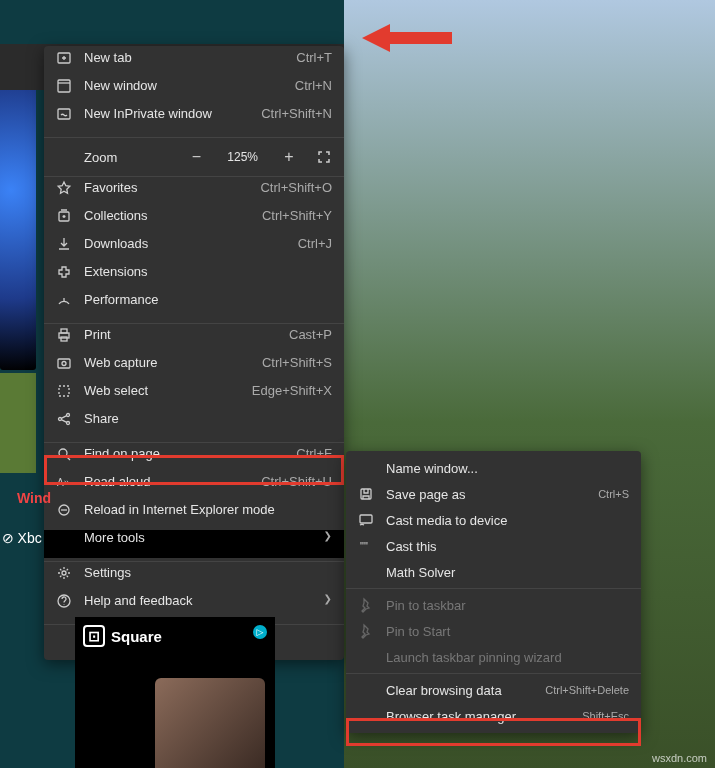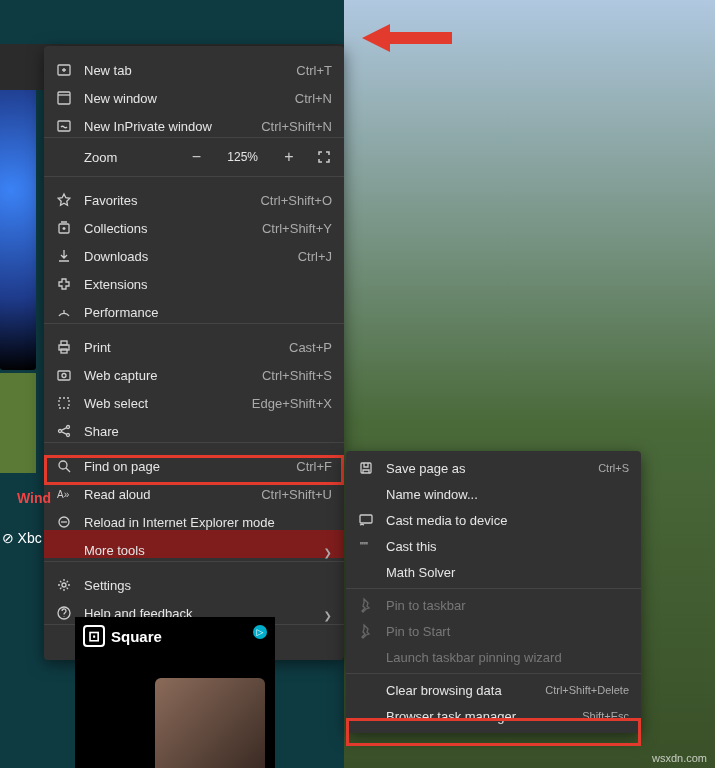--- a/index.html
+++ b/index.html
@@ -5,21 +5,21 @@
   * { box-sizing: border-box; margin: 0; padding: 0; font-family: "Segoe UI", Arial, sans-serif; }
   body { width: 715px; height: 768px; background: linear-gradient(180deg, #b0c8e0 0%, #4a6a3a 55%, #3a5028 100%); position: relative; overflow: hidden; }
   .left-panel { position: absolute; left: 0; top: 0; width: 344px; height: 768px; background: #0e3b42; }
   .toolbar { position: absolute; left: 0; top: 0; width: 344px; height: 46px; background: #2b2b2b; display: flex; align-items: center; padding-left: 45px; gap: 17px; margin-top: 44px; }
   .tool-icon { width: 16px; height: 16px; color: #d0d0d0; }
   .inprivate-pill { position: absolute; right: 44px; display: flex; align-items: center; background: #2563eb; border-radius: 14px; padding: 3px 6px 3px 10px; color: #fff; font-size: 12px; gap: 5px; }
   .avatar { width: 18px; height: 18px; border-radius: 50%; background: #888; border: 1px solid #aaa; }
   .ellipsis { position: absolute; right: 12px; color: #d0d0d0; font-size: 16px; letter-spacing: 1px; }
   .arrow { position: absolute; left: 362px; top: 20px; }
   .menu1 { position: absolute; left: 44px; top: 46px; width: 300px; background: #323232; color: #e5e5e5; font-size: 13px; box-shadow: 0 4px 16px rgba(0,0,0,.5); border-radius: 4px; padding: 4px 0; }
-  .menu1 .item { display: flex; align-items: flex-end; height: 28px; padding: 0 12px; gap: 12px; position: relative; }
+  .menu1 .item { display: flex; align-items: flex-start; height: 28px; padding: 0 12px; gap: 12px; position: relative; }
   .menu1 .icon { width: 16px; height: 16px; flex-shrink: 0; color: #ccc; display:flex; align-items:center; justify-content:center; }
   .menu1 .label { flex: 1; }
   .menu1 .shortcut { color: #aaa; font-size: 13px; }
   .menu1 .zoom-row { display: flex; align-items: center; height: 32px; padding: 0 12px 0 40px; gap: 16px; }
   .menu1 .zoom-label { flex: 1; }
   .zoom-btn { width: 22px; text-align: center; color: #ccc; font-size: 16px; }
   .zoom-val { font-size: 12px; padding: 0 4px; color: #e5e5e5; }
   .expand-icon { width: 16px; height: 16px; color: #ccc; }
   .sep { height: 1px; background: #444; margin: 3px 0; }
   .chevron { color: #aaa; font-size: 10px; }
@@ -237,21 +237,21 @@
   </div>
   <div class="item">
     <span class="icon">
         <svg viewBox="0 0 16 16" fill="none" stroke="currentColor" stroke-width="1.3">
           <circle cx="8" cy="8" r="5"></circle>
           <path d="M5 8h6"></path>
         </svg>
       </span>
     <span class="label">Reload in Internet Explorer mode</span>
   </div>
-  <div class="item" style="background:#7f1d1d">
+  <div class="item" style="background:#000000">
     <span class="icon"></span>
     <span class="label">More tools</span>
     <span class="chevron">❯</span>
   </div>
   <div class="sep"></div>
   <div class="item">
     <span class="icon">
         <svg viewBox="0 0 16 16" fill="none" stroke="currentColor" stroke-width="1.3">
           <circle cx="8" cy="8" r="2"></circle>
           <path d="M8 2v2M8 12v2M2 8h2M12 8h2M4 4l1.4 1.4M10.6 10.6L12 12M12 4l-1.4 1.4M5.4 10.6L4 12"></path>
@@ -272,32 +272,32 @@
   <div class="sep"></div>
   <div class="item">
     <span class="icon"></span>
     <span class="label">Close Microsoft Edge</span>
   </div>
 </div>
 <div class="highlight1"></div>
 
 <div class="menu2">
   <div class="item">
+    <span class="icon"></span>
+    <span class="label">Name window...</span>
+  </div>
+  <div class="item">
     <span class="icon">
         <svg viewBox="0 0 16 16" fill="none" stroke="currentColor" stroke-width="1.3">
           <rect x="3" y="3" width="10" height="10" rx="1"></rect>
           <path d="M6 3v4h4V3M5 13v-3h6v3"></path>
         </svg>
       </span>
     <span class="label">Save page as</span>
     <span class="shortcut">Ctrl+S</span>
-  </div>
-  <div class="item">
-    <span class="icon"></span>
-    <span class="label">Name window...</span>
   </div>
   <div class="item">
     <span class="icon">
         <svg viewBox="0 0 16 16" fill="none" stroke="currentColor" stroke-width="1.3">
           <rect x="2" y="3" width="12" height="8" rx="1"></rect>
           <path d="M2 13a4 4 0 0 1 4 0"></path>
         </svg>
       </span>
     <span class="label">Cast media to device</span>
   </div>

